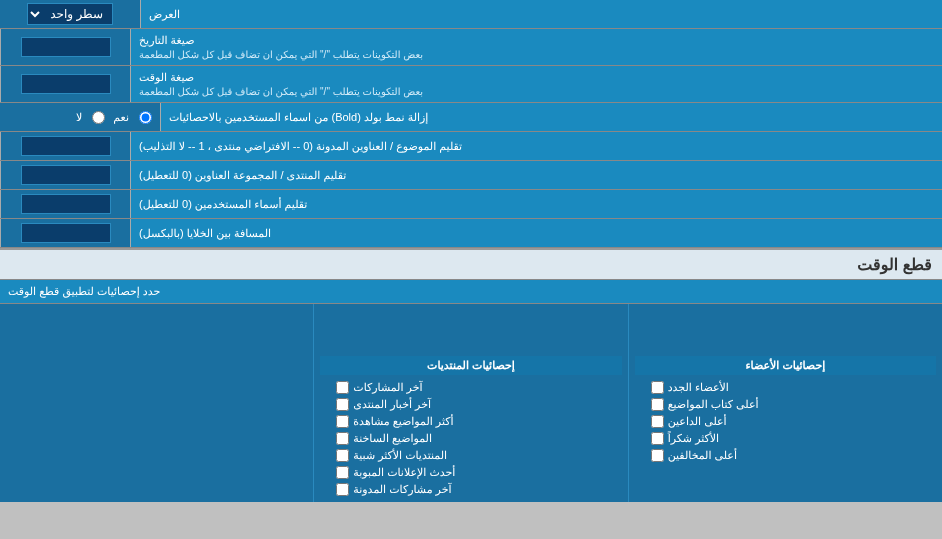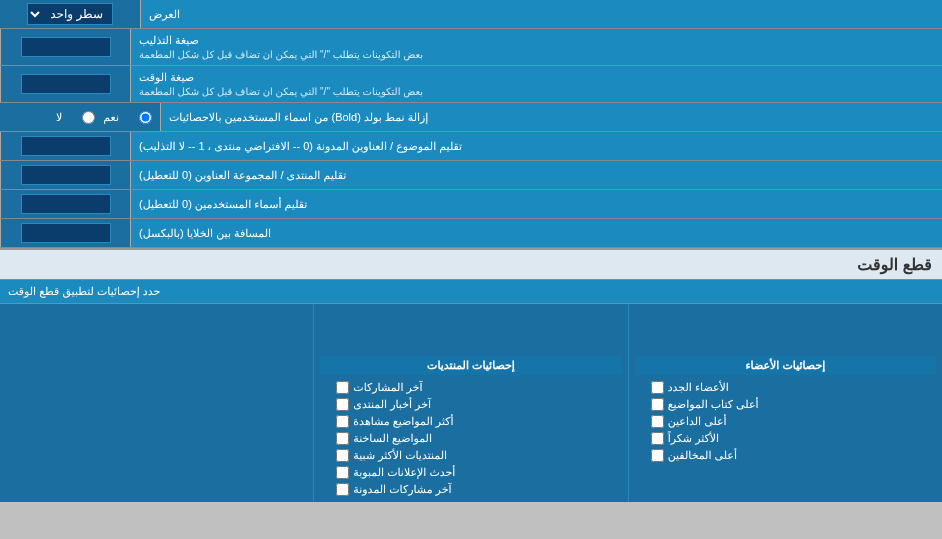--- a/index.html
+++ b/index.html
@@ -81,21 +81,21 @@
       display: flex;
       align-items: center;
       gap: 8px;
       min-width: 140px;
     }
     .radio-cell label {
       color: #fff;
       font-size: 11px;
       display: flex;
       align-items: flex-end;
-      gap: 20px;
+      gap: 10px;
       cursor: pointer;
     }
     .section-header {
       background: #dde8f0;
       color: #333;
       padding: 5px 10px;
       font-weight: bold;
       font-size: 16px;
       text-align: right;
       border-bottom: 1px solid #888;
@@ -166,21 +166,21 @@
       <select>
         <option>سطر واحد</option>
         <option>سطران</option>
         <option>ثلاثة أسطر</option>
       </select>
     </div>
   </div>
 
   <div class="row">
     <div class="label-cell multi">
-      <span>صيغة التذليب</span>
+      <span>صيغة التاريخ</span>
       <span class="sublabel">بعض التكوينات يتطلب "/" التي يمكن ان تضاف قبل كل شكل المطعمة</span>
     </div>
     <div class="input-cell" style="min-width:130px;">
       <input type="text" style="width: 90px;">
     </div>
   </div>
 
   <div class="row">
     <div class="label-cell multi">
       <span>صيغة الوقت</span>

